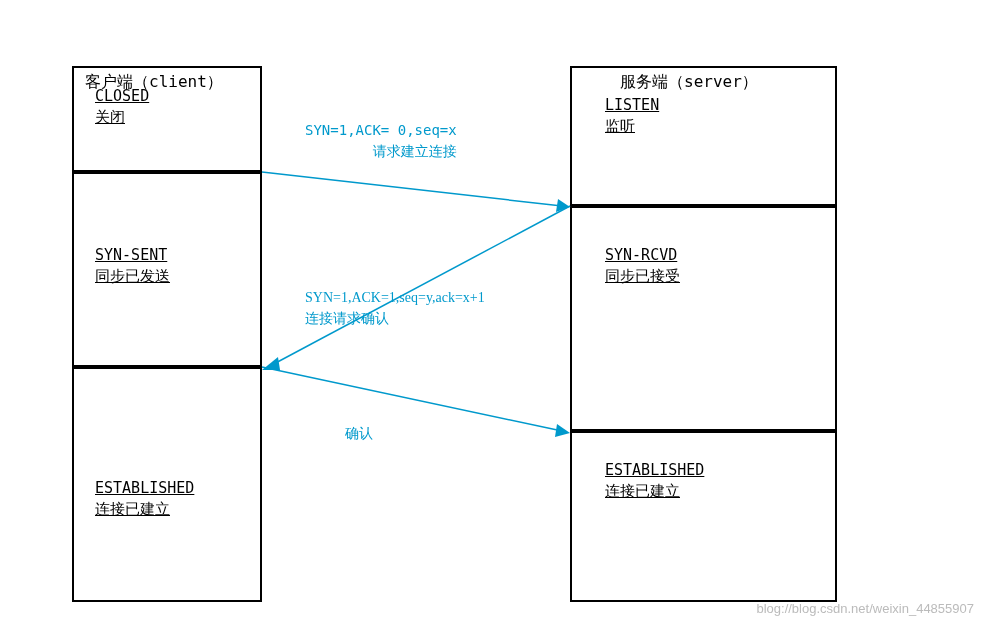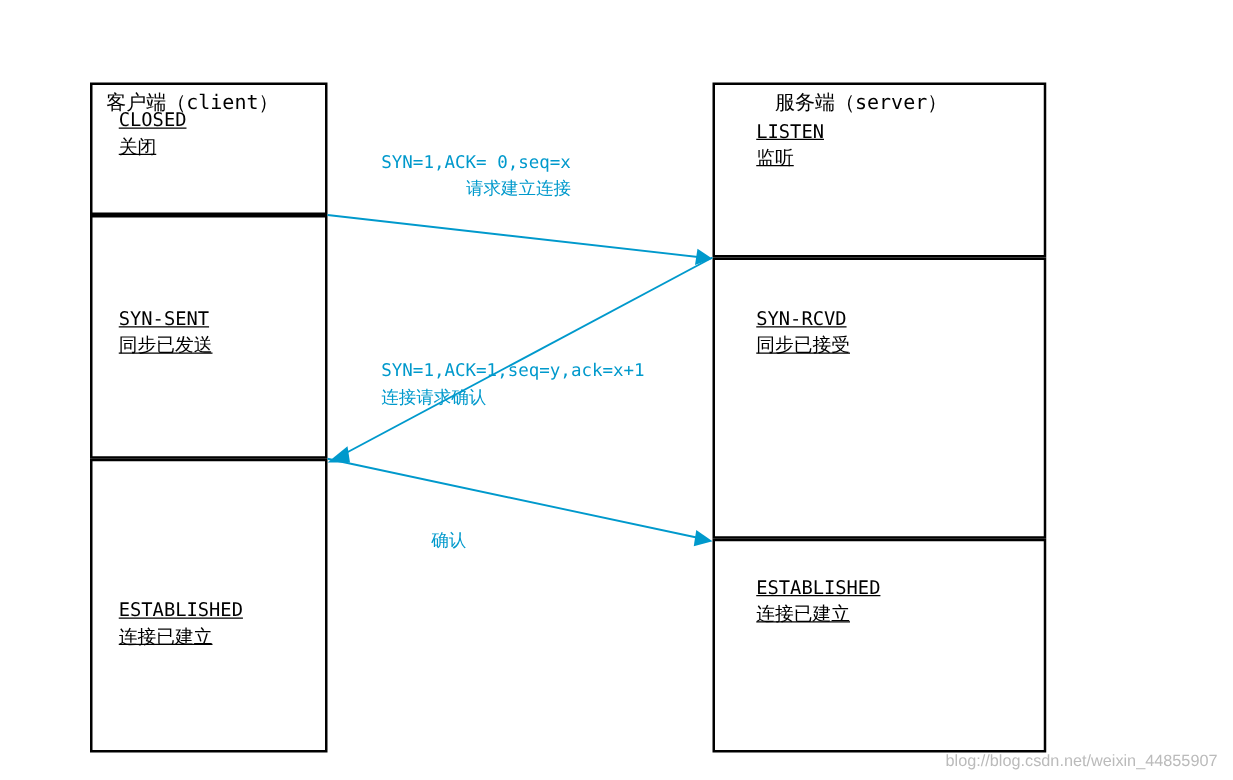--- a/index.html
+++ b/index.html
@@ -64,21 +64,21 @@
 
   <line class="arrow-line" x1="262" y1="367" x2="562" y2="431"></line>
   <polygon class="arrow-head" points="570,433 557,424 555,437"></polygon>
 </svg>
 
 <div class="arrow-label" style="left:305px; top:120px;text-align:right;">
   <span>SYN=1,ACK= 0,seq=x</span><br>
   <span>请求建立连接</span>
 </div>
 
-<div class="arrow-label" style="left:305px; top:287px;">
+<div class="arrow-label" style="left:305px; top:287px;font-family:Liberation Serif, serif;">
   <span>SYN=1,ACK=1,seq=y,ack=x+1</span><br>
   <span>连接请求确认</span>
 </div>
 
 <div class="arrow-label" style="left:345px; top:402px;">
   <br>
   <span>确认</span>
 </div>
 
 <div class="watermark">blog://blog.csdn.net/weixin_44855907</div>

